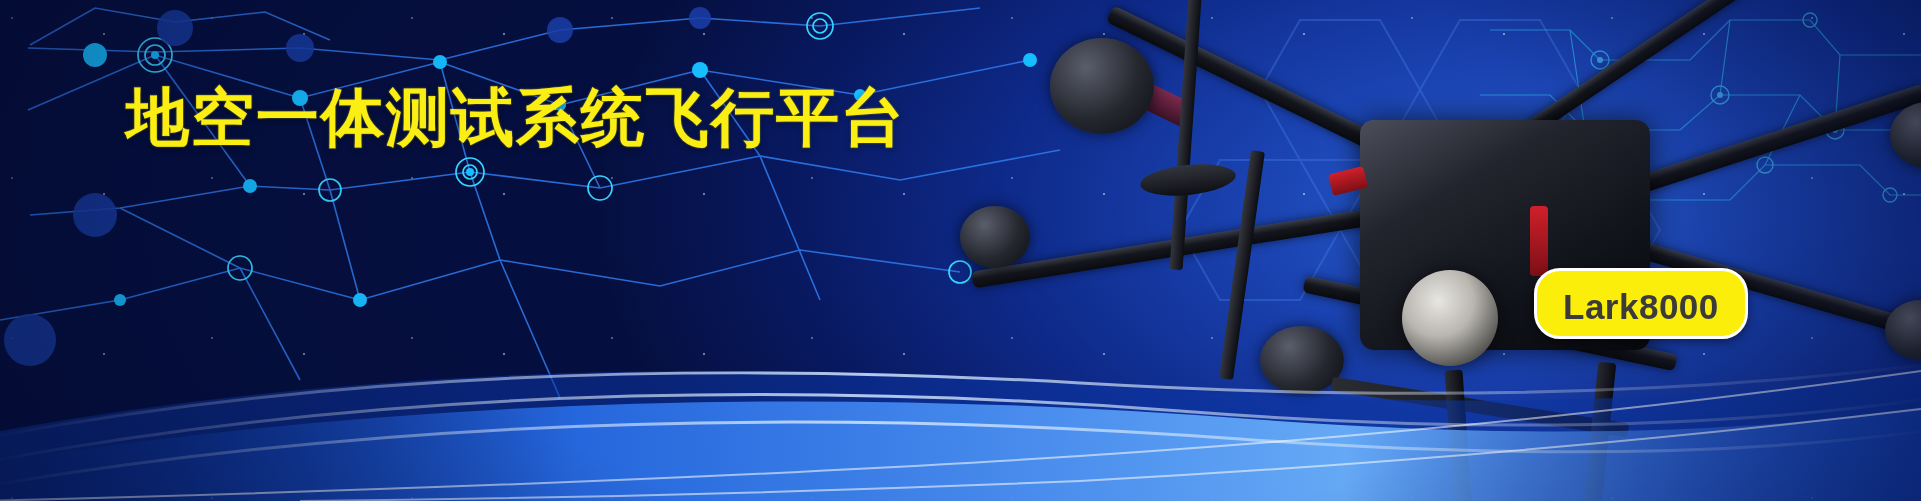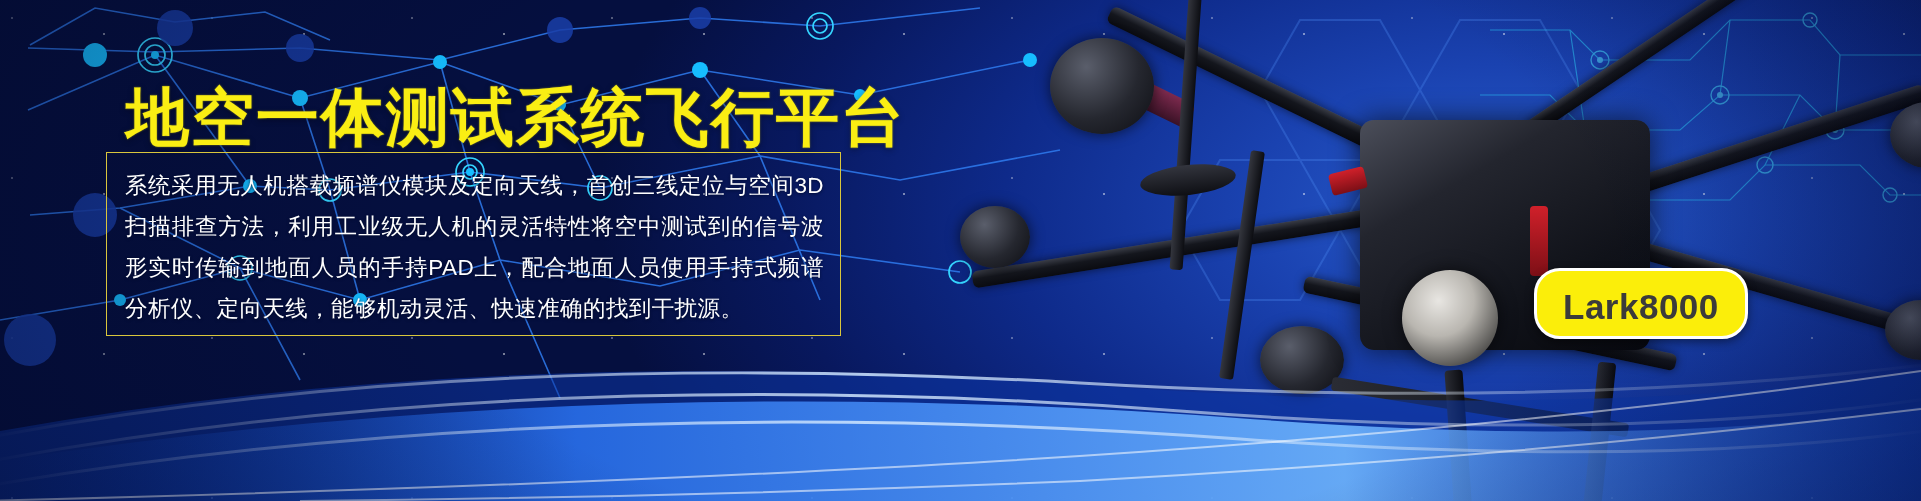--- a/index.html
+++ b/index.html
@@ -246,19 +246,16 @@
     <g fill="none" stroke="#ffffff" stroke-width="2" opacity=".55">
       <path d="M1921 60 Q1500 120 1000 150 Q600 174 -20 190"></path>
       <path d="M1921 98 Q1520 146 1080 170 Q700 186 300 190"></path>
     </g>
   </svg>
 
   <div class="layer noclick" id="vign"></div>
 
   <div id="title">地空一体测试系统飞行平台</div>
 
-  <div id="descbox">
-    <div id="desc">系统采用无人机搭载频谱仪模块及定向天线，首创三线定位与空间3D扫描排查方法，利用工业级无人机的灵活特性将空中测试到的信号波形实时传输到地面人员的手持PAD上，配合地面人员使用手持式频谱分析仪、定向天线，能够机动灵活、快速准确的找到干扰源。</div>
-  </div>
 
   <div id="pill">Lark8000</div>
 
 </div>
 
 </body></html>

